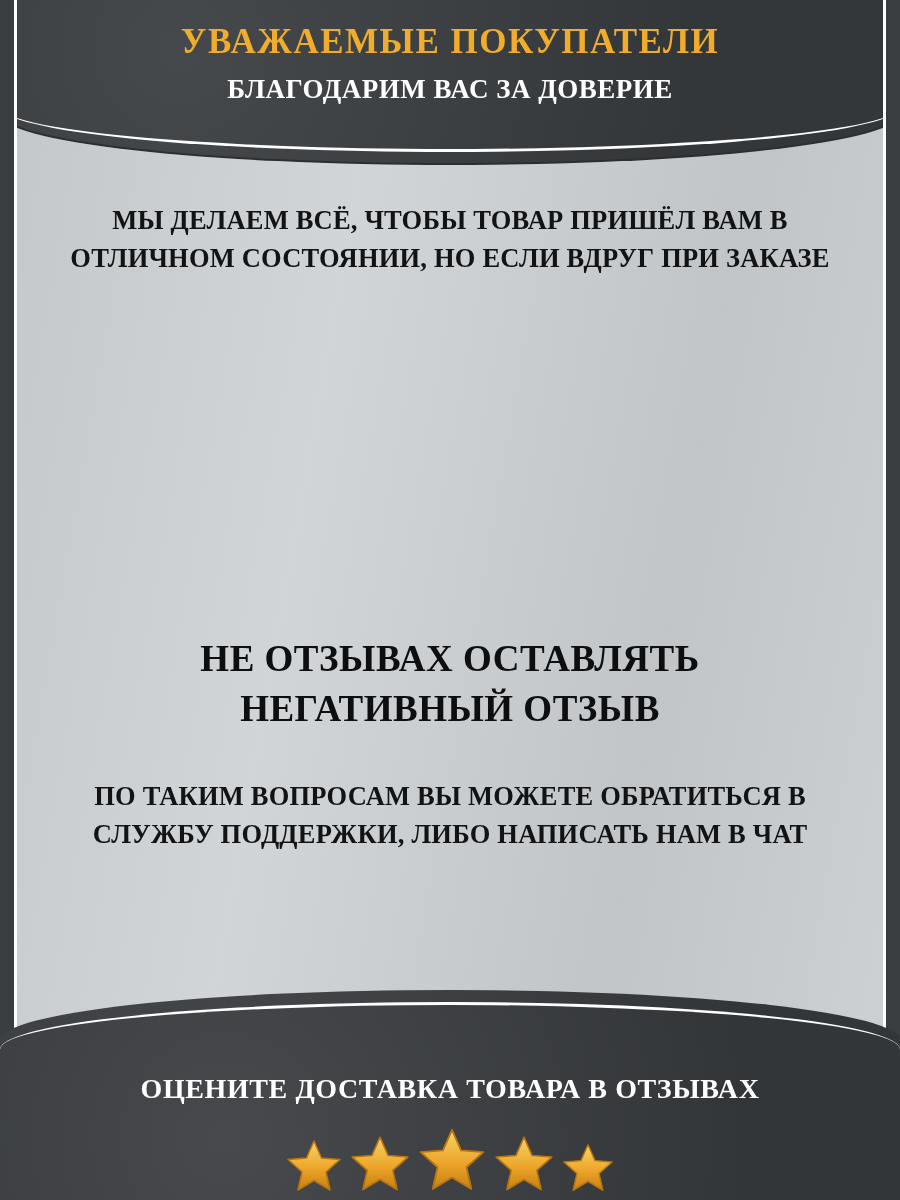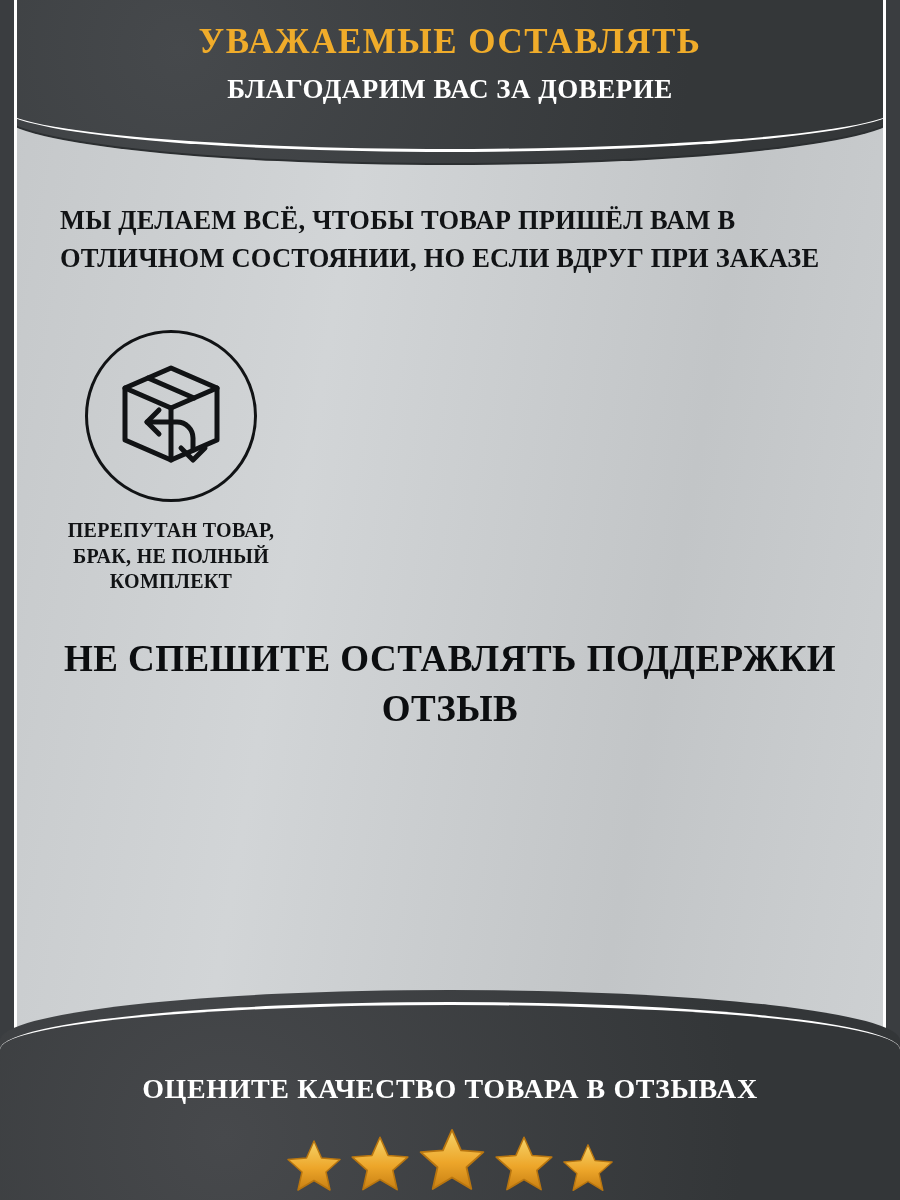--- a/index.html
+++ b/index.html
@@ -87,20 +87,21 @@
   }
   .rail-line.left { left: 14px; }
   .rail-line.right { right: 14px; }
 
   
   .intro {
     position: absolute;
     top: 202px;
     left: 60px;
     width: 780px;
+    text-align: center;
     color: #111315;
     font-size: 26.5px;
     font-weight: bold;
     line-height: 1.42;
     letter-spacing: 0.2px;
   }
 
   
   .icons-row {
     position: absolute;
@@ -214,60 +215,44 @@
     display: block;
   }
 </style>
 </head>
 <body>
 
 <div class="poster">
 
   <div class="top-band"></div>
   <div class="top-band-inner"></div>
-  <div class="top-title">УВАЖАЕМЫЕ ОСТАВЛЯТЬ</div>
+  <div class="top-title">УВАЖАЕМЫЕ ПОКУПАТЕЛИ</div>
   <div class="top-sub">БЛАГОДАРИМ ВАС ЗА ДОВЕРИЕ</div>
 
   <div class="rail left"></div>
   <div class="rail right"></div>
   <div class="rail-line left"></div>
   <div class="rail-line right"></div>
 
   <div class="intro">МЫ ДЕЛАЕМ ВСЁ, ЧТОБЫ ТОВАР ПРИШЁЛ ВАМ В ОТЛИЧНОМ СОСТОЯНИИ, НО ЕСЛИ ВДРУГ ПРИ ЗАКАЗЕ</div>
 
   <div class="icons-row">
 
 
-    <div class="icon-col">
-      <div class="icon-circle big">
-        <svg width="132" height="124" viewBox="0 0 132 124" fill="none" stroke="#111315" stroke-width="5" stroke-linecap="round" stroke-linejoin="round">
-
-          <path d="M20 34 L66 14 L112 34 L112 86 L66 106 L20 86 Z"></path>
-          <path d="M20 34 L66 54 L112 34"></path>
-          <path d="M66 54 L66 106"></path>
-
-          <path d="M43 24 L89 44"></path>
-
-          <path d="M54 56 l-12 12 12 12"></path>
-          <path d="M42 68 h30 a16 16 0 0 1 16 16 v12"></path>
-          <path d="M76 94 l12 12 12 -12"></path>
-        </svg>
-      </div>
-      <div class="icon-caption">ПЕРЕПУТАН ТОВАР, БРАК, НЕ ПОЛНЫЙ КОМПЛЕКТ</div>
-    </div>
 
 
   </div>
 
-  <div class="headline">НЕ СПЕШИТЕ ОСТАВЛЯТЬ ПОДДЕРЖКИ ОТЗЫВ</div>
-
+  <div class="headline">НЕ ОТЗЫВАХ ОСТАВЛЯТЬ НЕГАТИВНЫЙ ОТЗЫВ</div>
+
+  <div class="support">ПО ТАКИМ ВОПРОСАМ ВЫ МОЖЕТЕ ОБРАТИТЬСЯ В СЛУЖБУ ПОДДЕРЖКИ, ЛИБО НАПИСАТЬ НАМ В ЧАТ</div>
 
   <div class="bottom-band"></div>
   <div class="bottom-band-inner"></div>
-  <div class="bottom-title">ОЦЕНИТЕ КАЧЕСТВО ТОВАРА В ОТЗЫВАХ</div>
+  <div class="bottom-title">ОЦЕНИТЕ ДОСТАВКА ТОВАРА В ОТЗЫВАХ</div>
 
   <div class="stars">
     <svg class="star" width="58" height="56" viewBox="0 0 58 56">
       <defs>
         <linearGradient id="g1" x1="0" y1="0" x2="0" y2="1">
           <stop offset="0%" stop-color="#f6d469"></stop>
             <stop offset="55%" stop-color="#eda62a"></stop>
             <stop offset="100%" stop-color="#c87f12"></stop>
         </linearGradient>
       </defs>

